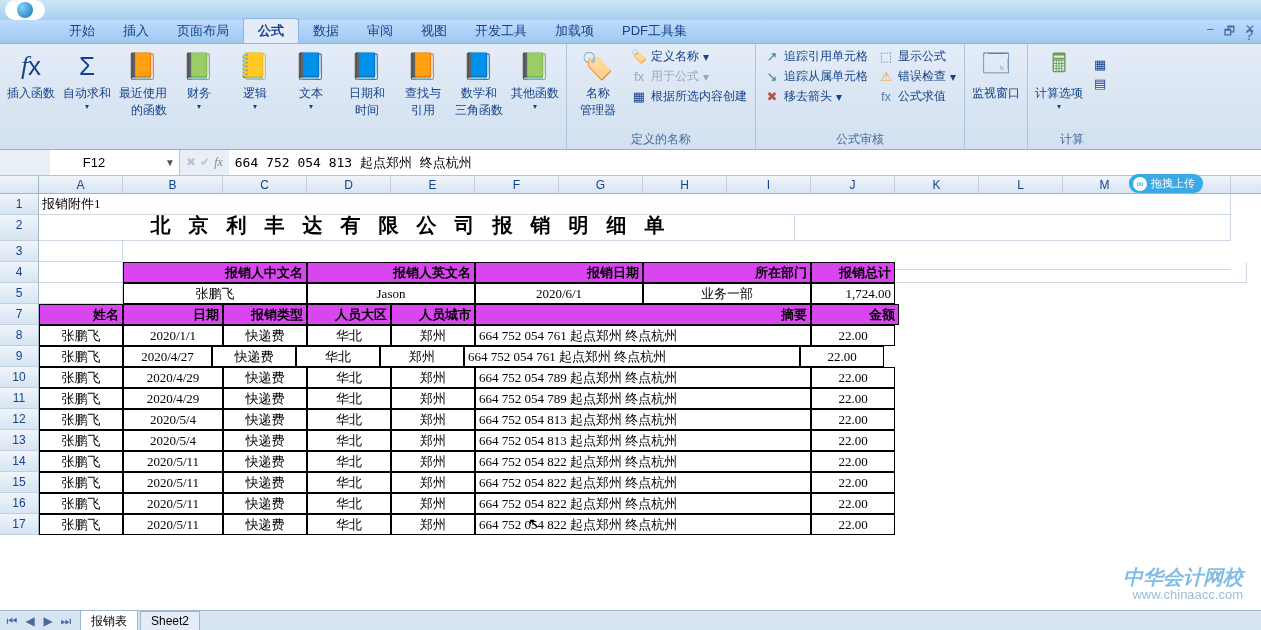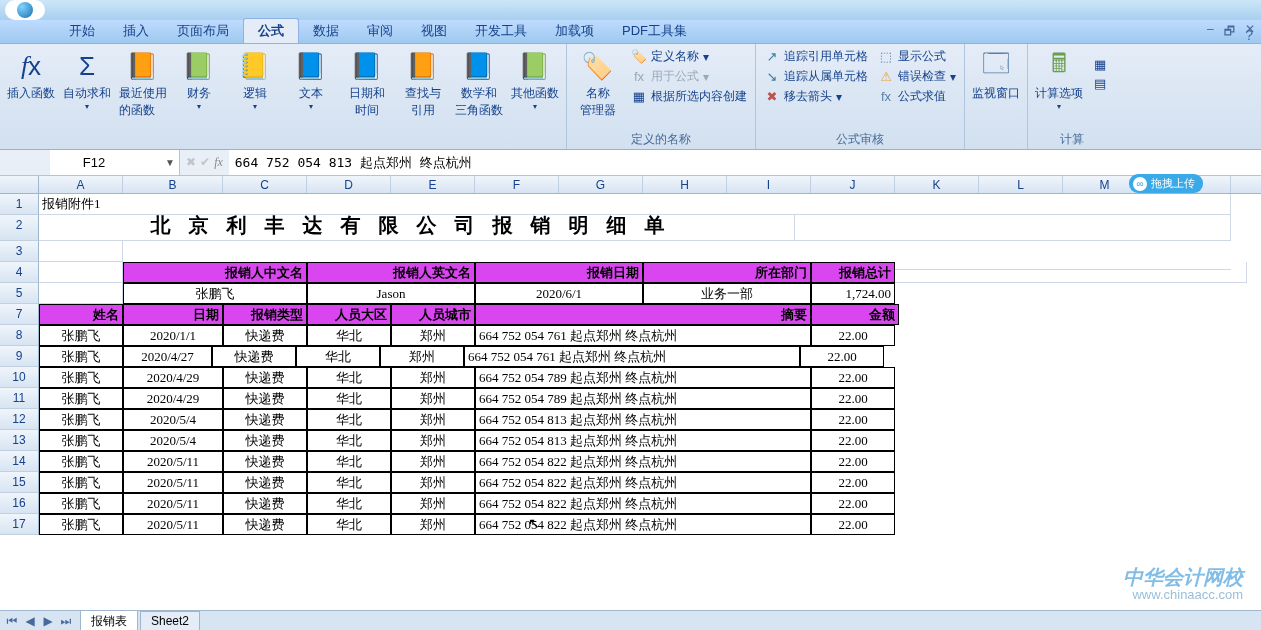--- a/index.html
+++ b/index.html
@@ -108,21 +108,21 @@
           <div class="ic"><i class="fx">f</i>x</div>
           <span>插入函数</span>
         </div>
       <div class="rbtn">
           <div class="ic">Σ</div>
           <span>自动求和</span>
           <span style="font-size:8px">▾</span>
         </div>
       <div class="rbtn">
           <div class="ic" style="color:#e8a33d">📙</div>
-          <span style="white-space:pre-line;text-align:left">最近使用
+          <span style="white-space:pre-line;text-align:right">最近使用
 的函数</span>
         </div>
       <div class="rbtn">
           <div class="ic" style="color:#6a9e4e">📗</div>
           <span>财务</span>
           <span style="font-size:8px">▾</span>
         </div>
       <div class="rbtn">
           <div class="ic" style="color:#b0823c">📒</div>
           <span>逻辑</span>

